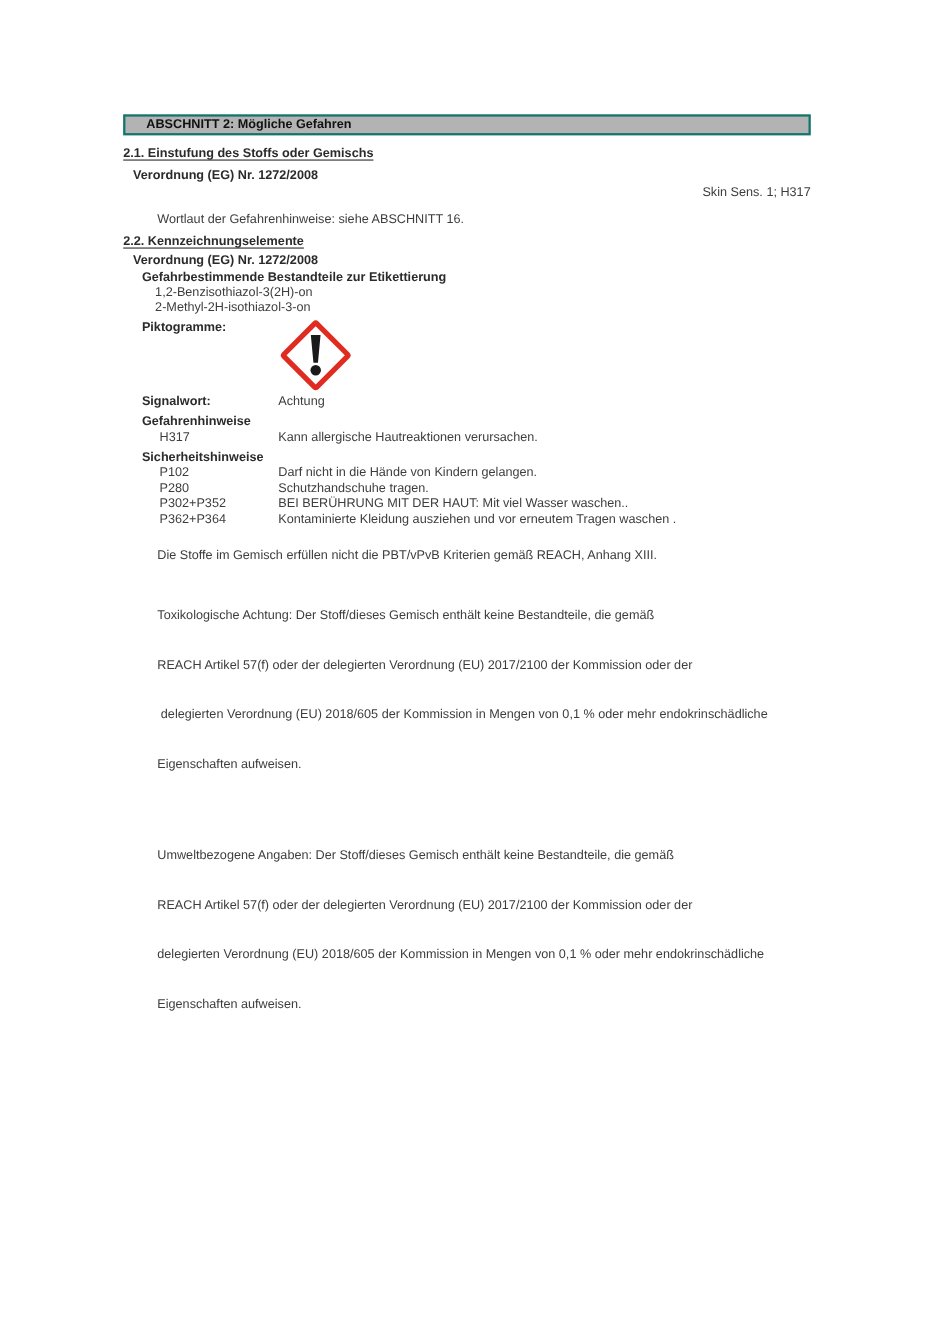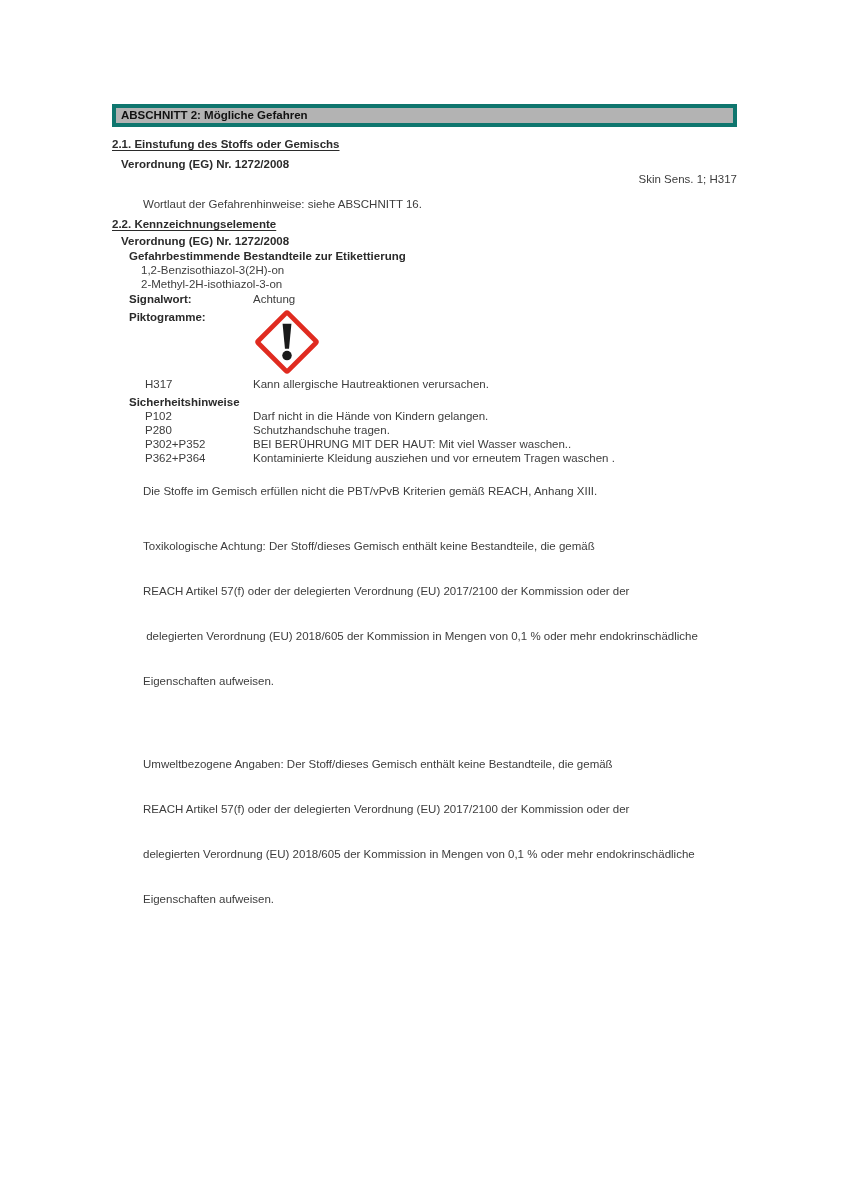--- a/index.html
+++ b/index.html
@@ -9,22 +9,22 @@
     font-family: "Liberation Sans", "DejaVu Sans", sans-serif;
     color: #3d3d3d;
     position: relative;
     overflow: hidden;
   }
   .page { position: relative; width: 849px; height: 1200px; background: #ffffff; }
   .doc { position: absolute; left: 112px; top: 104px; width: 625px; font-size: 11.5px; line-height: 14px; }
 
   .section-bar {
     background: #b3b3b3;
-    border: 4px solid #0f766e;
-    padding: 1px 5px;
+    border: 2px solid #0f766e;
+    padding: 1px 19px;
     line-height: 13px;
     font-weight: bold;
     color: #111111;
     font-size: 11.5px;
   }
 
   .bold { font-weight: bold; color: #2b2b2b; }
   .uheading { font-weight: bold; color: #2b2b2b; text-decoration: underline; text-underline-offset: 2px; }
 
   .h21 { margin-top: 10px; }
@@ -66,36 +66,37 @@
     <div class="bold reg1">Verordnung (EG) Nr. 1272/2008</div>
     <div class="cls">Skin Sens. 1; H317</div>
     <div class="note">Wortlaut der Gefahrenhinweise: siehe ABSCHNITT 16.</div>
 
     <div class="uheading h22">2.2. Kennzeichnungselemente</div>
     <div class="bold reg2">Verordnung (EG) Nr. 1272/2008</div>
     <div class="bold comps-h">Gefahrbestimmende Bestandteile zur Etikettierung</div>
     <div class="comp">1,2-Benzisothiazol-3(2H)-on</div>
     <div class="comp">2-Methyl-2H-isothiazol-3-on</div>
 
-    <div class="kv row-signal">
-      <span class="kv-label">Signalwort:</span>
-      <span>Achtung</span>
-    </div>
-
     <div class="kv row-picto">
       <span class="kv-label">Piktogramme:</span>
       <span class="ghs-wrap">
         <svg width="68" height="68" viewBox="0 0 100 100" aria-hidden="true">
           <rect x="19" y="19" width="62" height="62" rx="2" transform="rotate(45 50 50)" fill="#ffffff" stroke="#e02b20" stroke-width="7"></rect>
           <polygon points="43.5,23 56.5,23 53,60 47,60" fill="#1a1a1a"></polygon>
           <circle cx="50" cy="70" r="7" fill="#1a1a1a"></circle>
         </svg>
       </span>
     </div>
 
+    <div class="kv row-signal">
+      <span class="kv-label">Signalwort:</span>
+      <span>Achtung</span>
+    </div>
+
+    <div class="bold gh-h">Gefahrenhinweise</div>
     <div class="st-row h317-row">
       <span class="st-code">H317</span>
       <span>Kann allergische Hautreaktionen verursachen.</span>
     </div>
 
     <div class="bold sh-h">Sicherheitshinweise</div>
     <div class="st-row">
       <span class="st-code">P102</span>
       <span>Darf nicht in die Hände von Kindern gelangen.</span>
     </div>

